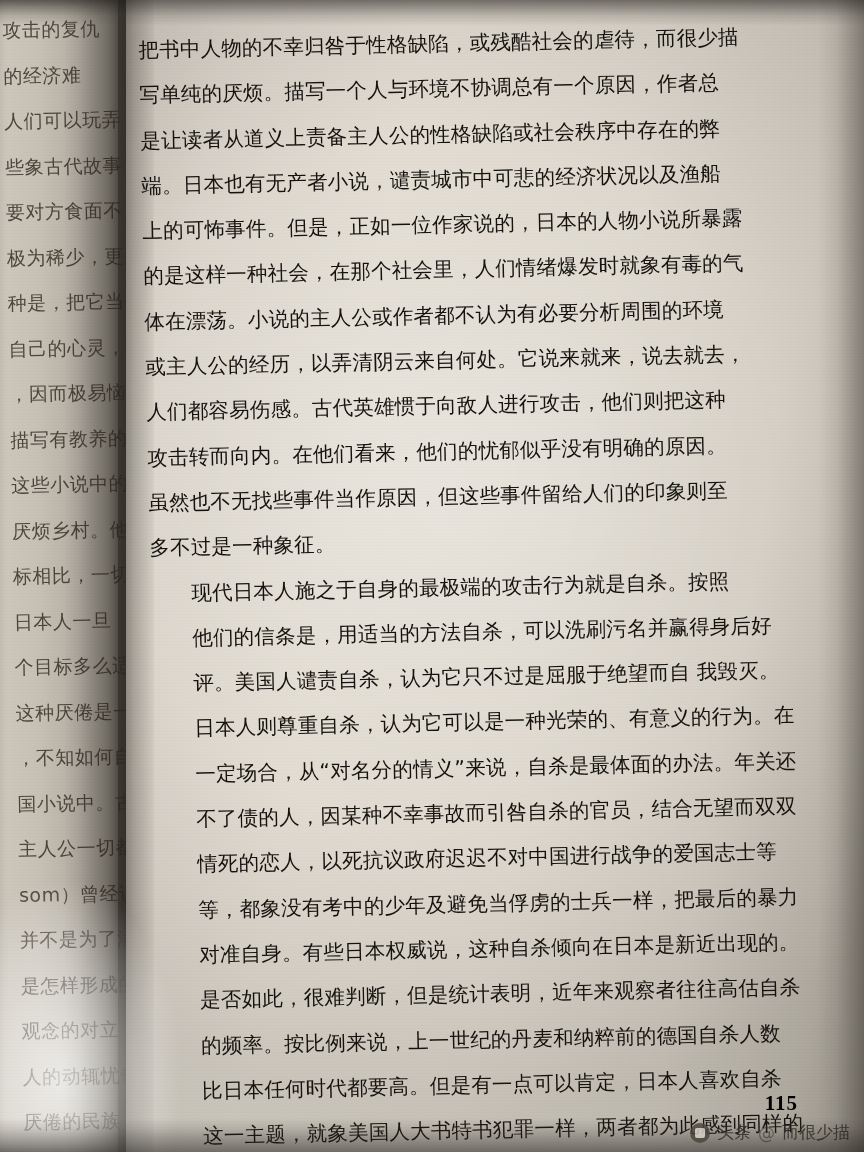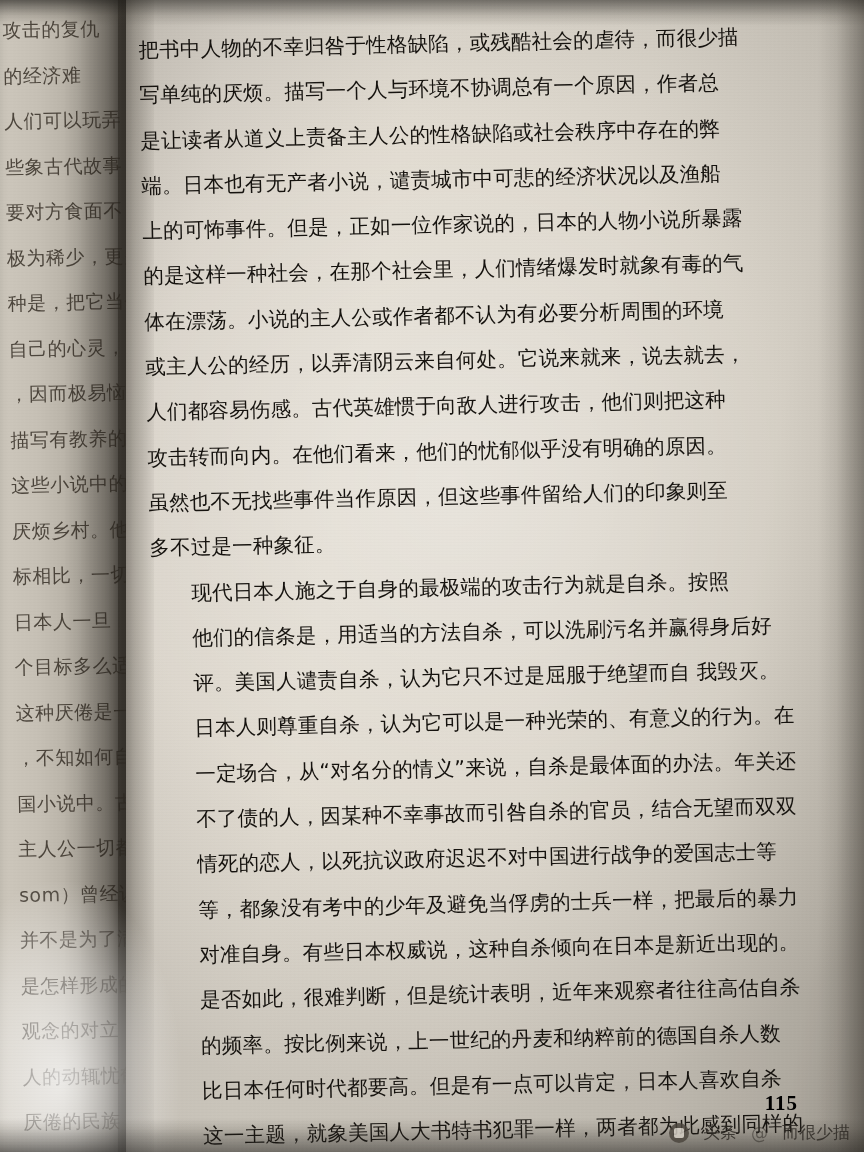--- a/index.html
+++ b/index.html
@@ -146,21 +146,21 @@
     margin-top: 29px;
   }
 
   
   .watermark {
     position: absolute;
     right: 14px;
     bottom: 8px;
     display: flex;
     align-items: center;
-    gap: 14px;
+    gap: 7px;
     color: #2b2722;
     font-size: 17px;
     font-family: "DejaVu Sans", sans-serif;
     opacity: 0.82;
   }
   .wm-logo {
     width: 20px; height: 20px;
     border-radius: 50%;
     background: #4a443c;
     position: relative;

